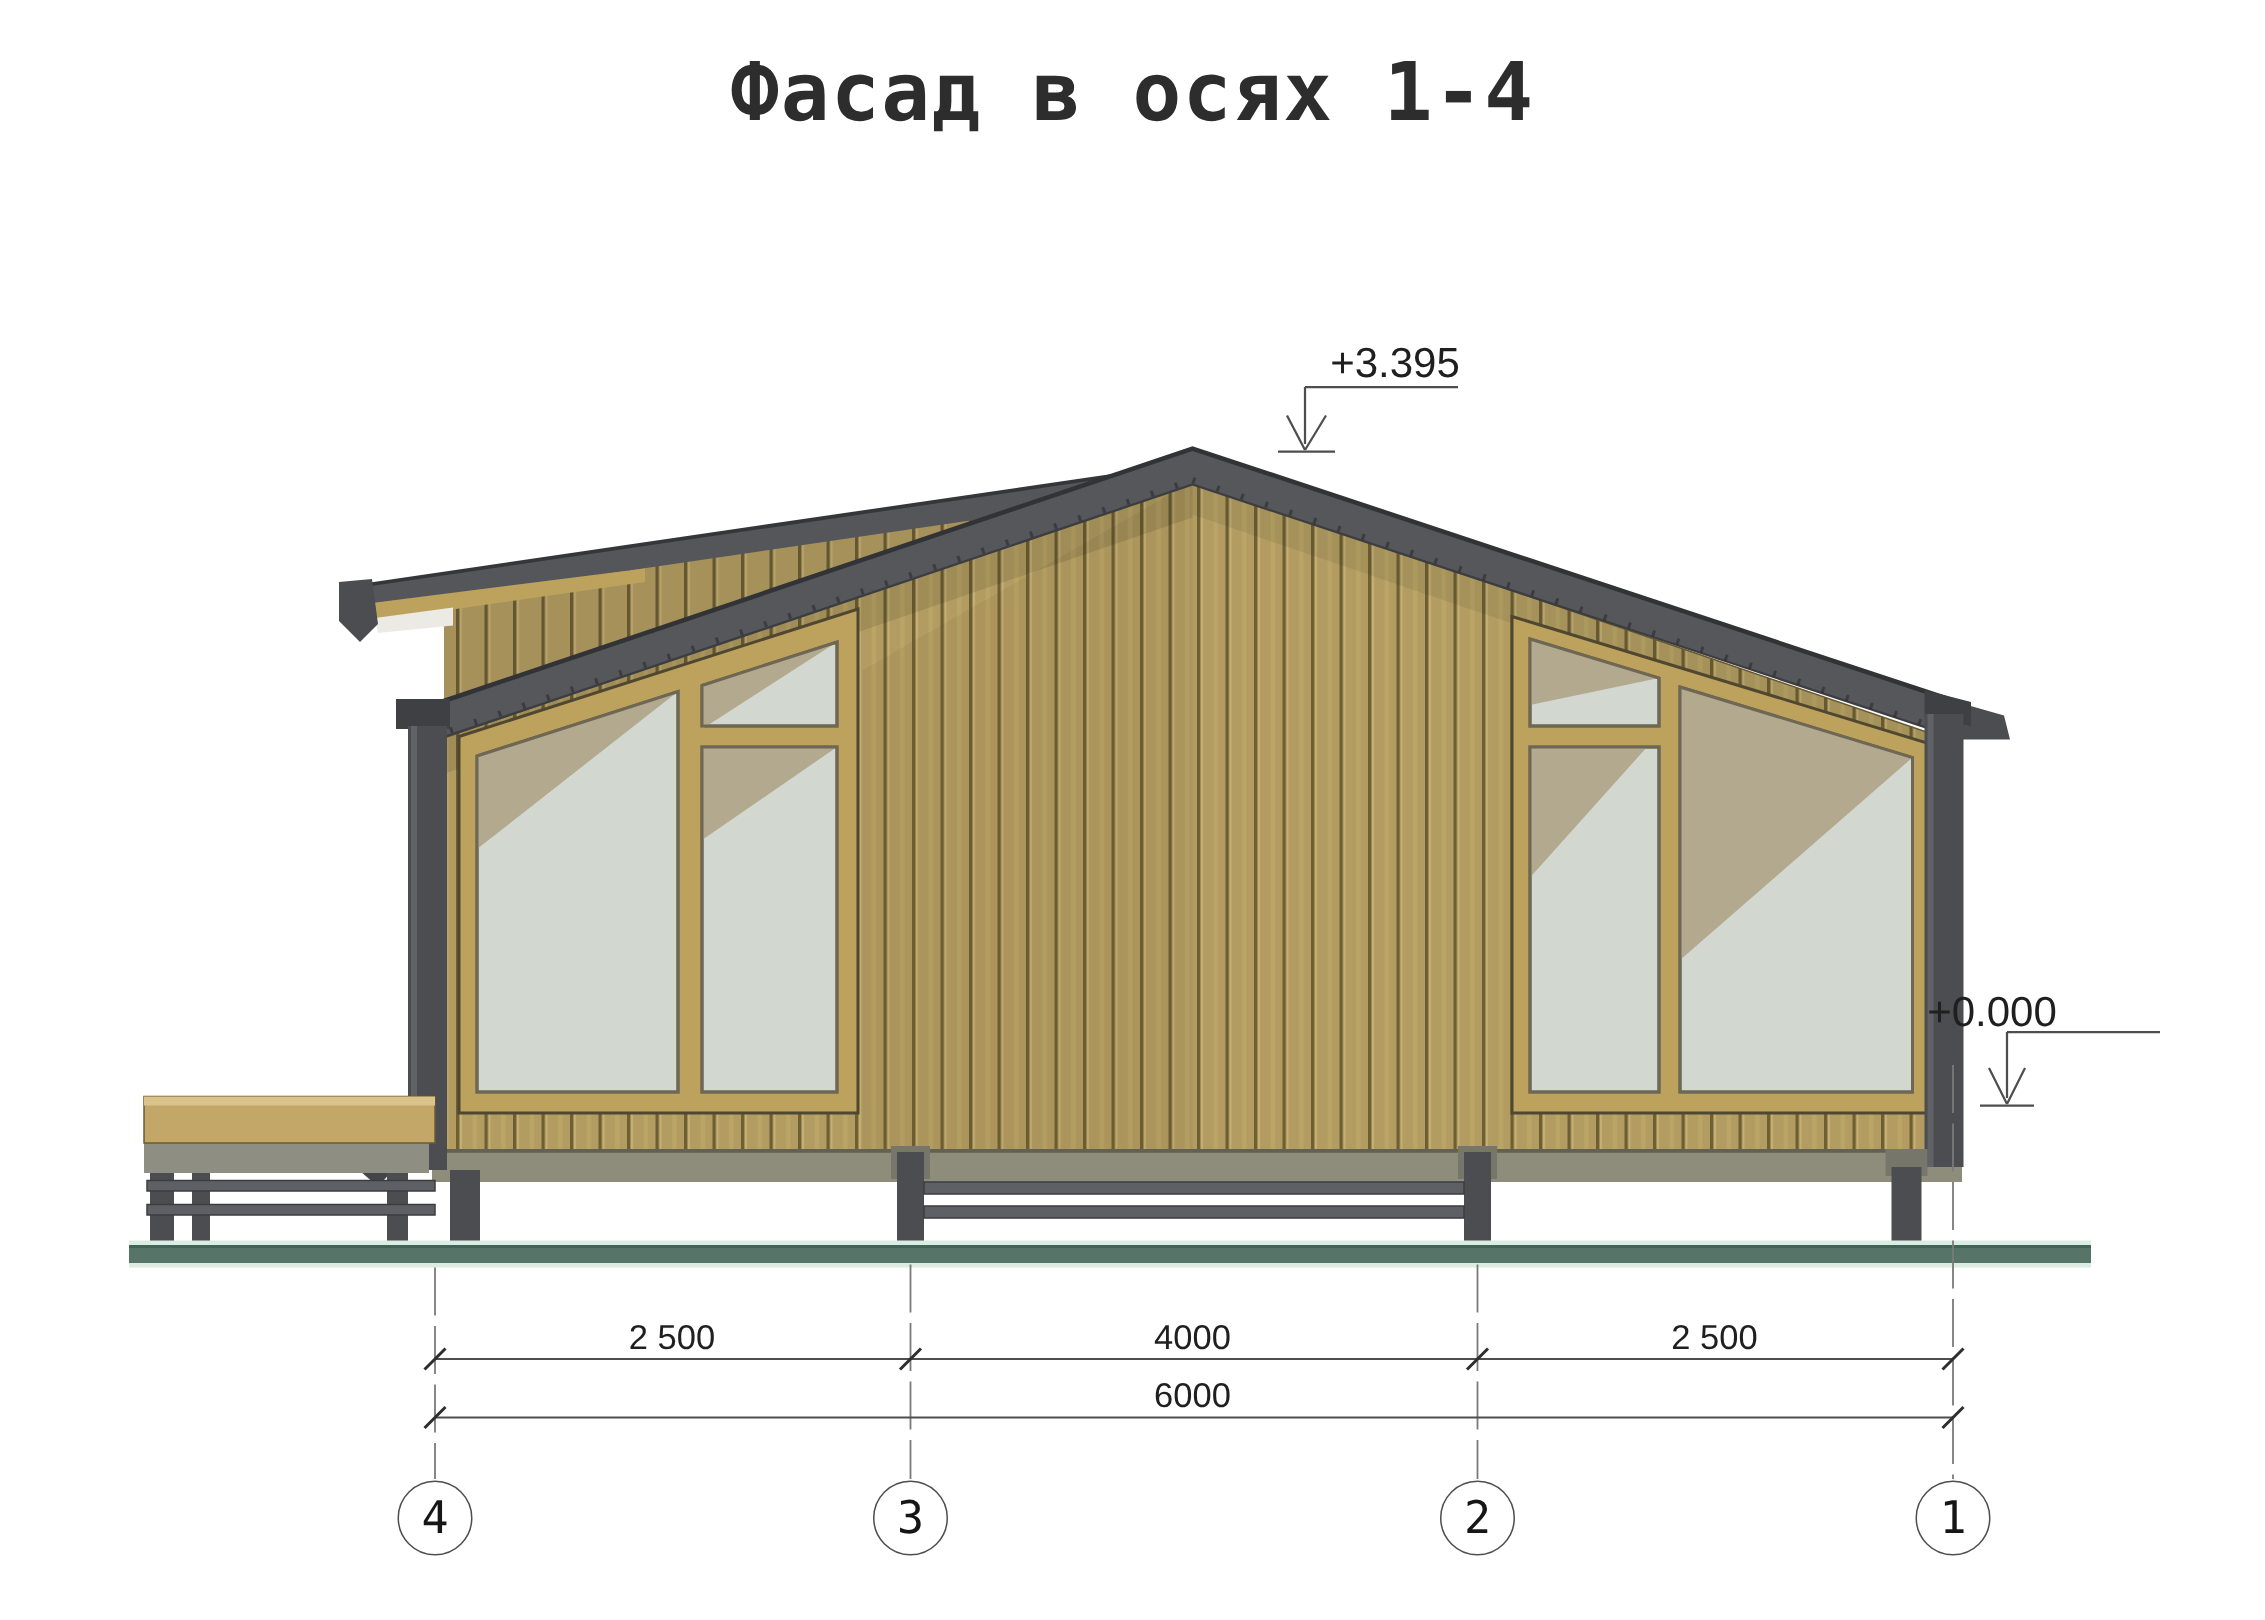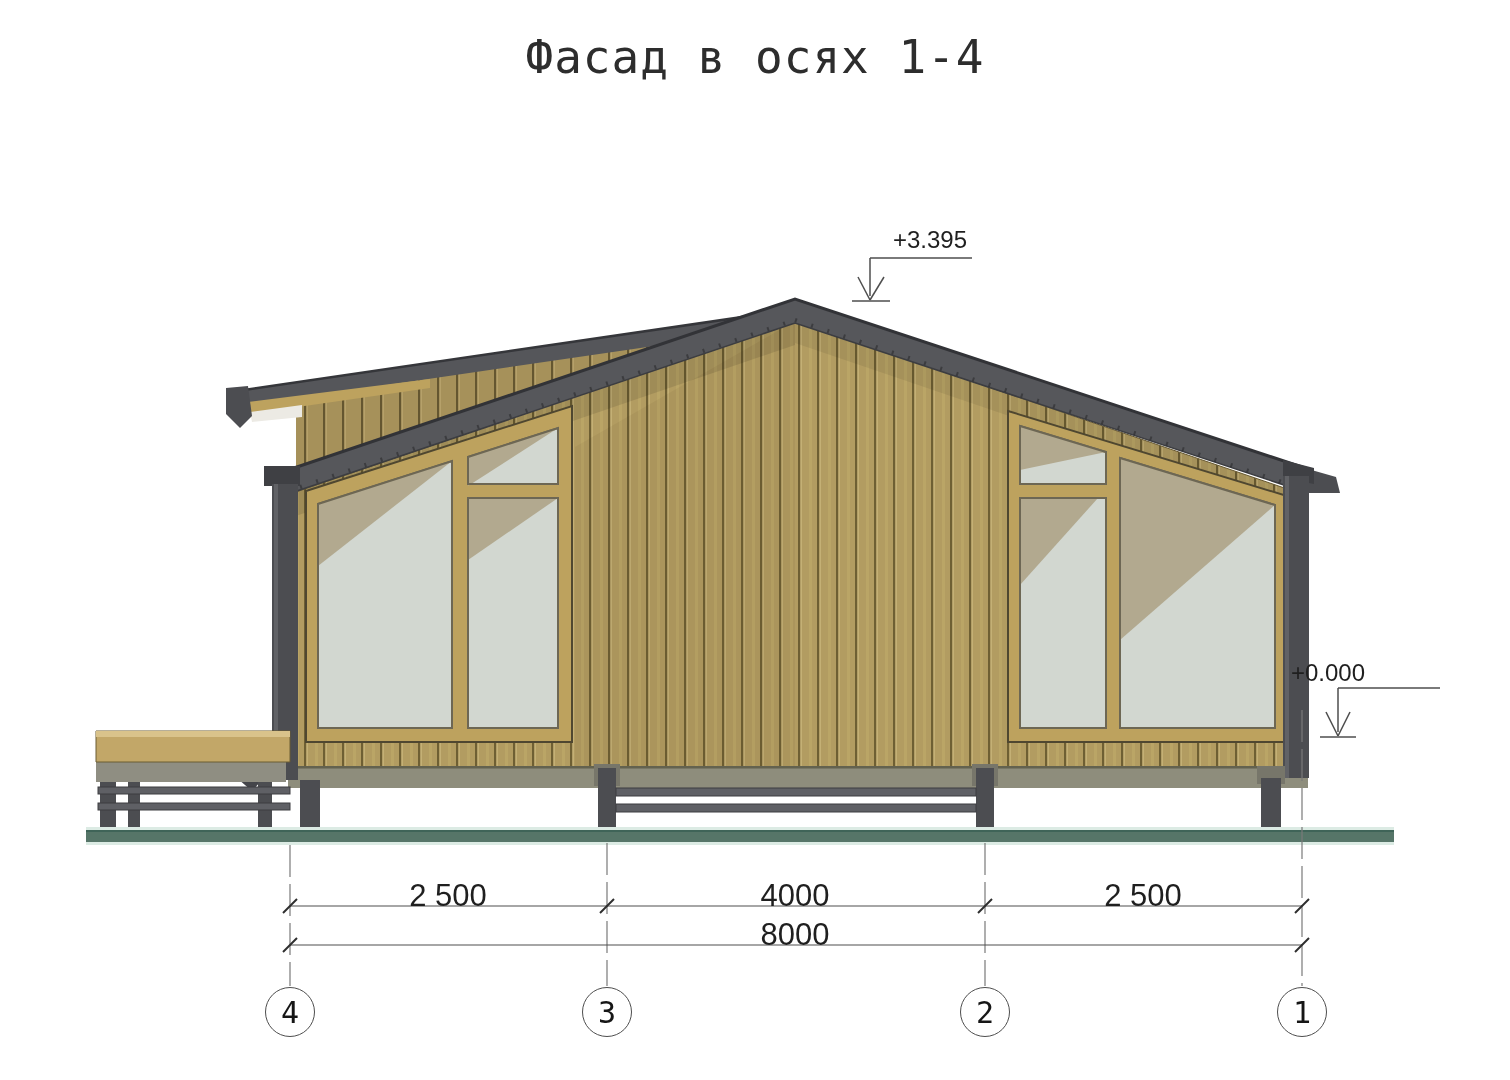--- a/index.html
+++ b/index.html
@@ -3,30 +3,30 @@
 <meta charset="utf-8">
 <style>
   html,body{margin:0;padding:0;background:#ffffff;}
   .stage{
     position:relative;width:1510px;height:1080px;background:#ffffff;overflow:hidden;
     font-family:"Liberation Sans",sans-serif;
   }
   .stage svg{position:absolute;left:0;top:0;}
   .page-title{
     position:absolute;top:30px;left:755px;transform:translateX(-50%);
-    font-family:"DejaVu Sans Mono",monospace;font-size:46px;font-weight:400;
+    font-family:"DejaVu Sans Mono",monospace;font-size:54px;font-weight:700;
     letter-spacing:1px;color:#2d2d2d;white-space:nowrap;
   }
   .dim-label{
     position:absolute;transform:translateX(-50%);
-    font-size:31px;color:#1f1f1f;white-space:nowrap;line-height:1;
+    font-size:23px;color:#1f1f1f;white-space:nowrap;line-height:1;
   }
   .level-label{
     position:absolute;transform:translateX(-50%);
-    font-size:24px;color:#1f1f1f;white-space:nowrap;line-height:1;
+    font-size:28px;color:#1f1f1f;white-space:nowrap;line-height:1;
   }
   .axis-bubble{
     position:absolute;width:50px;height:50px;border-radius:50%;
     border:1.6px solid #4e4e4e;background:#ffffff;box-sizing:border-box;
     display:flex;align-items:center;justify-content:center;
     font-family:"DejaVu Sans Mono",monospace;font-size:30px;color:#161616;
   }
 </style>
 </head>
 <body>
@@ -189,20 +189,20 @@
   </svg>
 
   <div class="page-title">Фасад в осях 1-4</div>
 
   <div class="level-label" style="left:930px;top:228px">+3.395</div>
   <div class="level-label" style="left:1328px;top:661px">+0.000</div>
 
   <div class="dim-label" style="left:448px;top:880px">2 500</div>
   <div class="dim-label" style="left:795px;top:880px">4000</div>
   <div class="dim-label" style="left:1143px;top:880px">2 500</div>
-  <div class="dim-label" style="left:795px;top:919px">8000</div>
+  <div class="dim-label" style="left:795px;top:919px">6000</div>
 
   <div class="axis-bubble" style="left:265px;top:987px">4</div>
   <div class="axis-bubble" style="left:582px;top:987px">3</div>
   <div class="axis-bubble" style="left:960px;top:987px">2</div>
   <div class="axis-bubble" style="left:1277px;top:987px">1</div>
 
 </div>
 
 </body></html>

